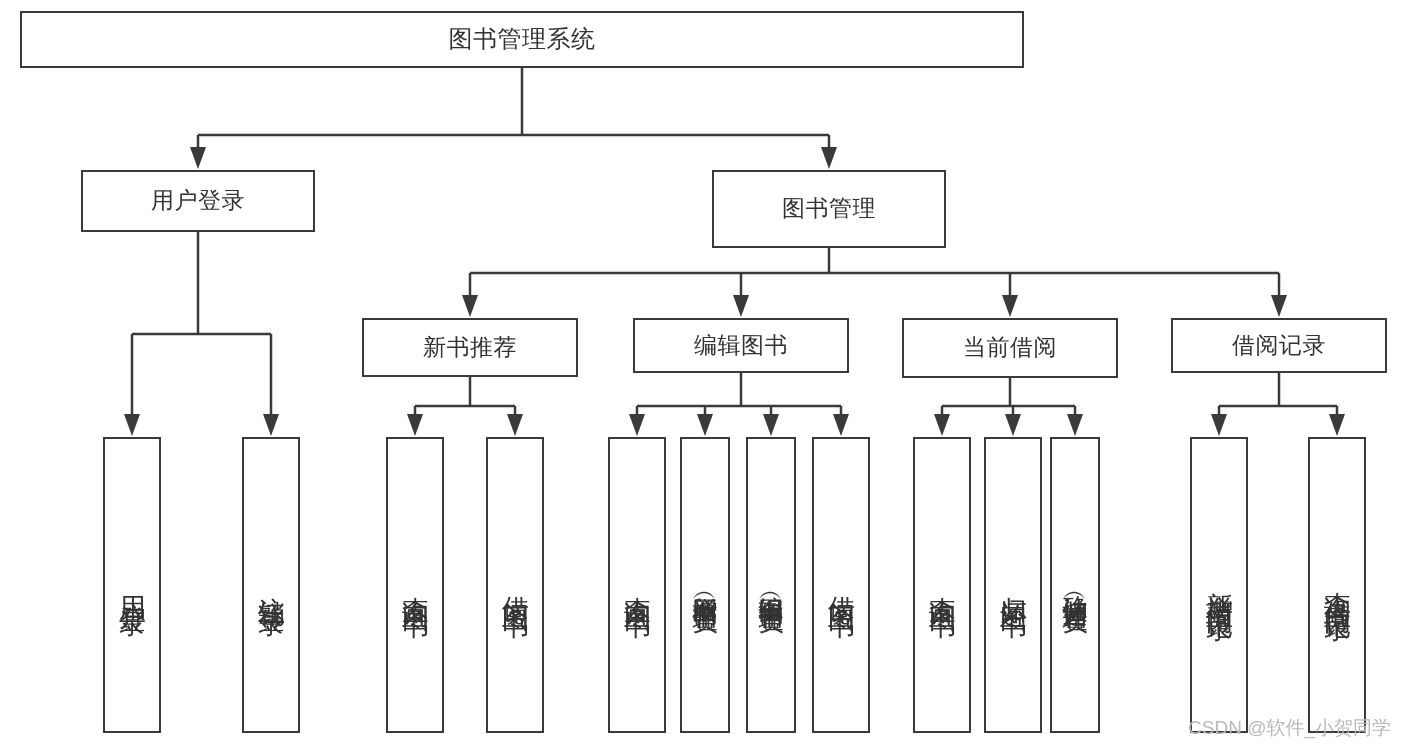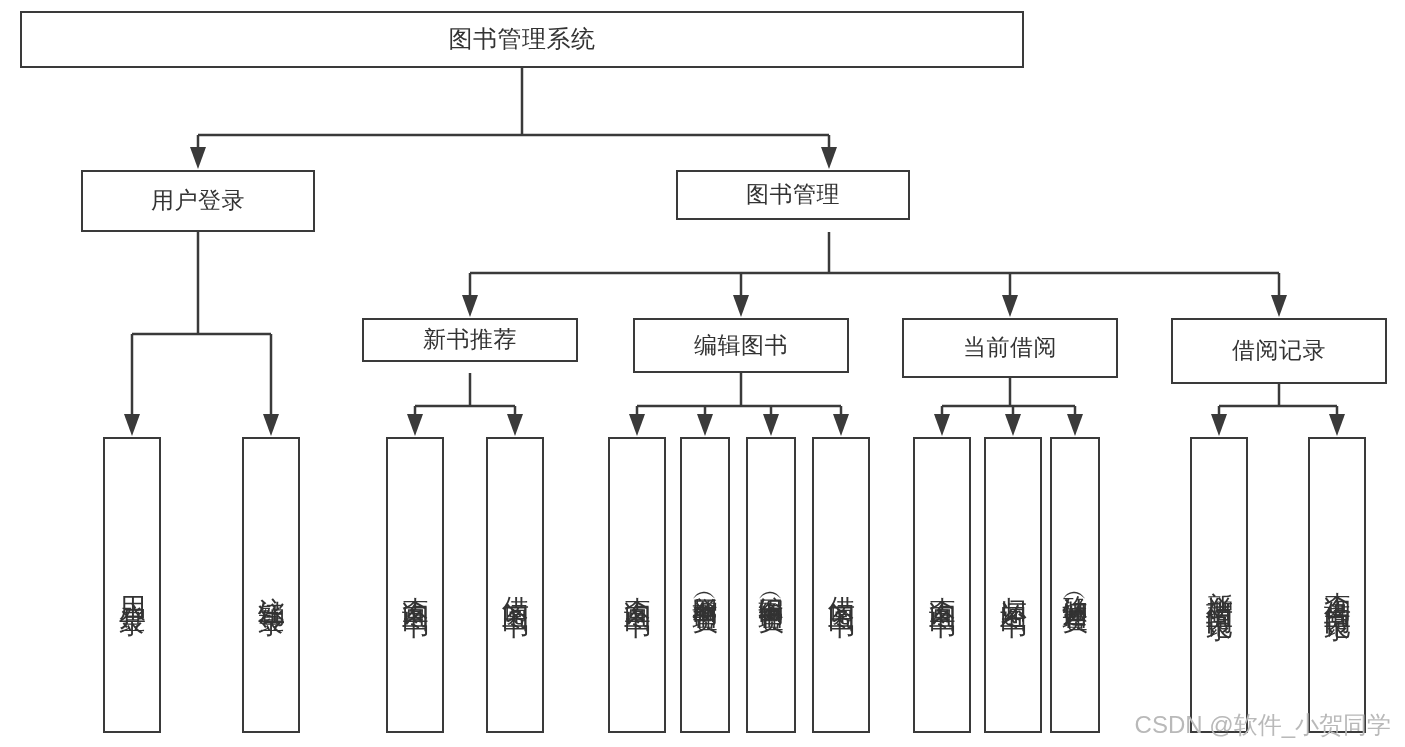--- a/index.html
+++ b/index.html
@@ -67,21 +67,21 @@
     max-height: 100%;
   }
   .node.vert.tight .label {
     font-size: 25px;
     letter-spacing: 2px;
   }
   .watermark {
     position: absolute;
     right: 14px;
     bottom: 6px;
-    font-size: 24px;
+    font-size: 19px;
     color: #b9b9b9;
     white-space: nowrap;
     z-index: 5;
   }
 </style>
 </head>
 <body>
 
 <div id="canvas">
   <svg id="edges" viewBox="0 0 1405 747">
@@ -138,33 +138,33 @@
       <line x1="1337" y1="406" x2="1337" y2="414" stroke="#3a3a3a" stroke-width="2.5"></line>
       <polygon points="1329,414 1345,414 1337,436" fill="#3a3a3a"></polygon>
     </svg>
   <div id="nodes">
       <div class="node horiz root" style="left: 20px; top: 11px; width: 1004px; height: 57px;">
         <span class="label">图书管理系统</span>
       </div>
       <div class="node horiz" style="left: 81px; top: 170px; width: 234px; height: 62px;">
         <span class="label">用户登录</span>
       </div>
-      <div class="node horiz" style="left: 676px; top: 170px; width: 234px; height: 50px;">
+      <div class="node horiz" style="left: 712px; top: 170px; width: 234px; height: 78px;">
         <span class="label">图书管理</span>
       </div>
-      <div class="node horiz" style="left: 362px; top: 318px; width: 216px; height: 44px;">
+      <div class="node horiz" style="left: 362px; top: 318px; width: 216px; height: 59px;">
         <span class="label">新书推荐</span>
       </div>
       <div class="node horiz" style="left: 633px; top: 318px; width: 216px; height: 55px;">
         <span class="label">编辑图书</span>
       </div>
       <div class="node horiz" style="left: 902px; top: 318px; width: 216px; height: 60px;">
         <span class="label">当前借阅</span>
       </div>
-      <div class="node horiz" style="left: 1171px; top: 318px; width: 216px; height: 66px;">
+      <div class="node horiz" style="left: 1171px; top: 318px; width: 216px; height: 55px;">
         <span class="label">借阅记录</span>
       </div>
       <div class="node vert" style="left: 103px; top: 437px; width: 58px; height: 296px;">
         <span class="label">用户登录</span>
       </div>
       <div class="node vert" style="left: 242px; top: 437px; width: 58px; height: 296px;">
         <span class="label">注销登录</span>
       </div>
       <div class="node vert" style="left: 386px; top: 437px; width: 58px; height: 296px;">
         <span class="label">查询图书</span>

